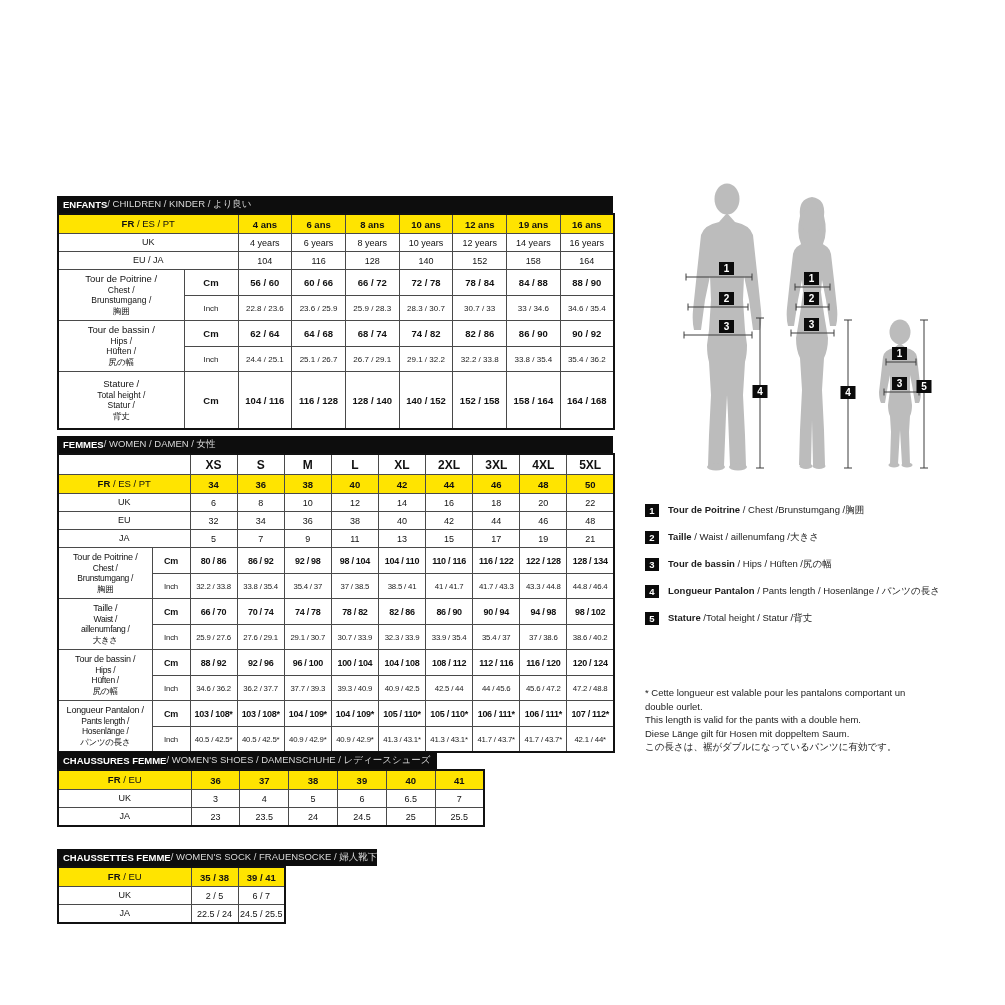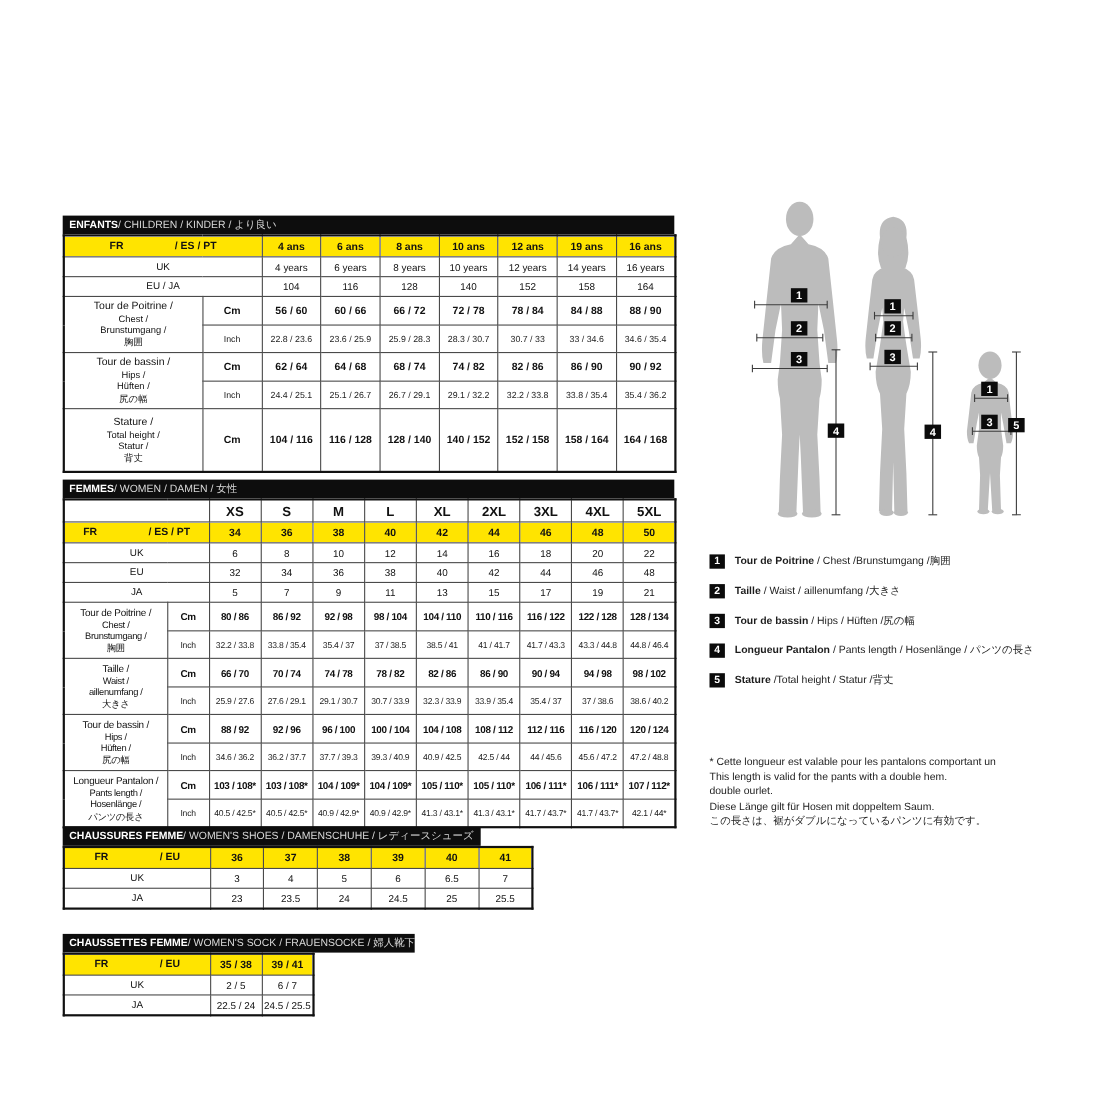--- a/index.html
+++ b/index.html
@@ -10,21 +10,21 @@
   .tbl-wrap{position:absolute;}
   .tbl-bar{height:17px;background:#0d0d0d;color:#fff;display:flex;align-items:center;
            padding:0 6px;box-sizing:border-box;font-size:9.5px;white-space:nowrap;}
   .tbl-bar b{font-weight:bold;color:#fff;}
   .tbl-bar span{font-weight:normal;color:#d9d9d9;}
   table.szTable{border-collapse:collapse;table-layout:fixed;border:2px solid #111;background:#fff;}
   table.szTable td{border:1px solid #4a4a4a;font-size:9px;text-align:center;vertical-align:middle;
                    padding:0;color:#111;overflow:hidden;white-space:nowrap;}
   tr.r-sizes td{font-weight:bold;font-size:12px;height:19px;}
   tr.r-yellow td{background:#ffe400;font-weight:bold;font-size:9.5px;height:18px;}
-  tr.r-yellow td.lbl span{font-weight:bold;padding-left:44px;}
+  tr.r-yellow td.lbl span{font-weight:normal;}
   tr.r-plain td{height:17px;}
   tr.r-cm td{height:25px;font-weight:bold;font-size:9.5px;}
   tr.r-inch td{height:24px;font-size:8px;color:#222;font-weight:normal;}
   tr.r-tall td{height:56px;}
   td.lbl{text-align:left;padding:2px 4px;line-height:10.5px;}
   td.lbl .l0{font-weight:normal;font-size:9.5px;}
   td.lbl .ln{font-weight:normal;font-size:8.5px;}
   td.unit-cm{font-weight:bold;font-size:9.5px;}
   td.unit-inch{font-weight:normal;font-size:8px;}
   .t-femmes tr.r-cm td{font-size:9px;letter-spacing:-0.3px;}
@@ -588,19 +588,19 @@
       <span class="lg-text"><b>Longueur Pantalon</b><span> / Pants length / Hosenlänge / パンツの長さ</span></span>
     </div>
     <div class="lg-item">
       <span class="lg-num">5</span>
       <span class="lg-text"><b>Stature</b><span> /Total height  / Statur /背丈</span></span>
     </div>
   </div>
 
   <div class="footnote">
     <div>* Cette longueur est valable pour les pantalons comportant un</div>
+    <div>double ourlet.</div>
     <div>This length is valid for the pants with a double hem.</div>
-    <div>double ourlet.</div>
     <div>Diese Länge gilt für Hosen mit doppeltem Saum.</div>
     <div>この長さは、裾がダブルになっているパンツに有効です。</div>
   </div>
 
 </div>
 
 </body></html>

